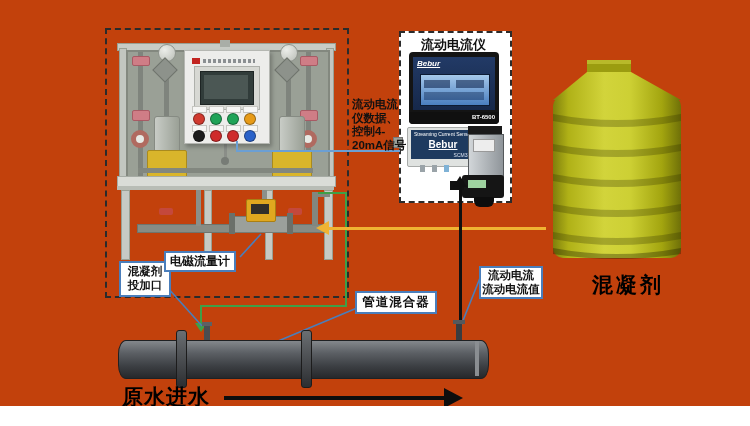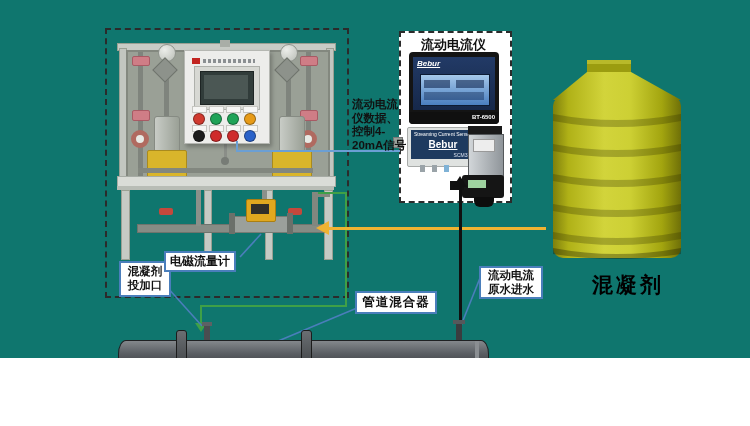--- a/index.html
+++ b/index.html
@@ -1,17 +1,17 @@
 <!DOCTYPE html>
 <html style="--callout_blue: #4a7ebb; --signal_blue: #6b9fd4; --dosing_green: #3fa047; --coagulant_yellow: #f0b332; --tank_yellow: #c9cb2a; --brand_navy: #1e3a5f;"><head>
 <meta charset="utf-8">
 <style>
   html,body{margin:0;padding:0;background:#fff;}
   body{font-family:"Liberation Sans",sans-serif;}
-  #canvas{position:relative;width:750px;height:358px;background:#0f766e;overflow:hidden;}
+  #canvas{position:relative;width:750px;height:406px;background:#c2410c;overflow:hidden;}
   .abs{position:absolute;}
   .dashed-box{position:absolute;border:2px dashed #2b2b2b;background:transparent;}
   .callout{position:absolute;border:2px solid var(--callout_blue,#4a7ebb);background:#fff;
            display:flex;flex-direction:column;align-items:center;justify-content:center;
            font-weight:bold;color:#111;text-align:center;z-index:30;line-height:1.18;}
   .bigzh{position:absolute;font-weight:bold;color:#000;z-index:25;letter-spacing:1px;}
   .lbl{position:absolute;color:#111;font-weight:bold;z-index:25;}
   .line{position:absolute;z-index:10;}
   .tri{position:absolute;width:0;height:0;z-index:11;}
   svg.overlay{position:absolute;left:0;top:0;z-index:12;pointer-events:none;}
@@ -156,20 +156,21 @@
   <div class="abs" style="left:475px;top:341px;width:4px;height:35px;background:#8a8e92;z-index:15;"></div>
   <div class="abs" style="left:176px;top:330px;width:9px;height:56px;background:linear-gradient(180deg,#6a6e72,#2c2e31);border:1px solid #1c1c1c;border-radius:3px;z-index:16;"></div>
   <div class="abs" style="left:301px;top:330px;width:9px;height:56px;background:linear-gradient(180deg,#6a6e72,#2c2e31);border:1px solid #1c1c1c;border-radius:3px;z-index:16;"></div>
   <div class="abs" style="left:204px;top:324px;width:6px;height:17px;background:#4a4d50;z-index:13;"></div>
   <div class="abs" style="left:202px;top:322px;width:10px;height:4px;background:#5d6164;z-index:13;"></div>
   <div class="abs" style="left:456px;top:322px;width:6px;height:19px;background:#3a3c3f;z-index:13;"></div>
   <div class="abs" style="left:453px;top:320px;width:12px;height:4px;background:#55585b;z-index:13;"></div>
 
   <div class="line" style="left:224px;top:396px;width:222px;height:4px;background:#0d0d0d;"></div>
   <div class="tri" style="left:444px;top:388px;border-top:10px solid transparent;border-bottom:10px solid transparent;border-left:19px solid #0d0d0d;"></div>
+  <div class="bigzh" style="left:122px;top:383px;font-size:21px;">原水进水</div>
 
   <div class="line" style="left:236px;top:141px;width:2px;height:11px;background:var(--signal_blue,#6b9fd4);"></div>
   <div class="line" style="left:236px;top:150px;width:164px;height:2px;background:var(--signal_blue,#6b9fd4);"></div>
 
   <div class="line" style="left:318px;top:192px;width:29px;height:2px;background:var(--dosing_green,#3fa047);"></div>
   <div class="line" style="left:345px;top:192px;width:2px;height:115px;background:var(--dosing_green,#3fa047);"></div>
   <div class="line" style="left:200px;top:305px;width:147px;height:2px;background:var(--dosing_green,#3fa047);"></div>
   <div class="line" style="left:200px;top:307px;width:2px;height:17px;background:var(--dosing_green,#3fa047);"></div>
   <div class="tri" style="left:195px;top:323px;border-left:6px solid transparent;border-right:6px solid transparent;border-top:9px solid var(--dosing_green,#3fa047);"></div>
 
@@ -203,16 +204,16 @@
     <div>电磁流量计</div>
   </div>
 
 
   <div class="callout" style="left:355px;top:291px;width:78px;height:19px;font-size:12.5px;letter-spacing:1px;">
     <div>管道混合器</div>
   </div>
 
   <div class="callout" style="left:479px;top:266px;width:60px;height:29px;font-size:11.5px;">
     <div>流动电流</div>
-    <div>原水进水</div>
+    <div>流动电流值</div>
   </div>
 
 </div>
 
 </body></html>

